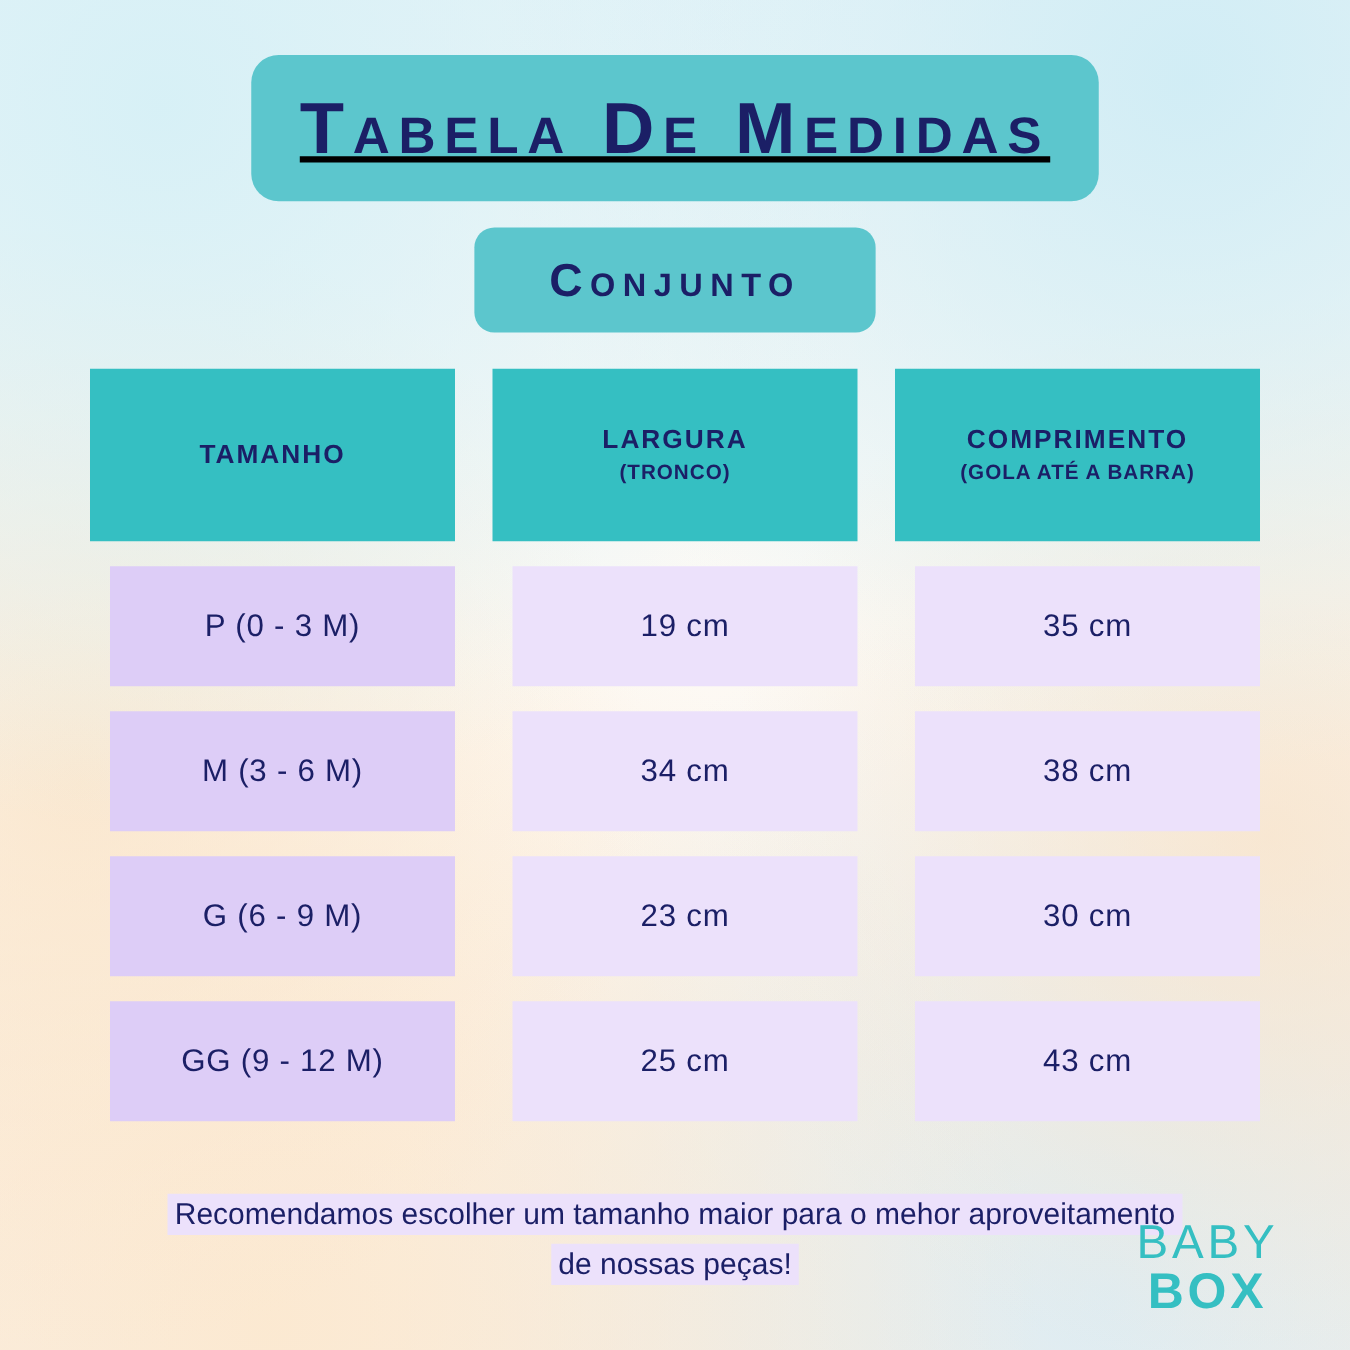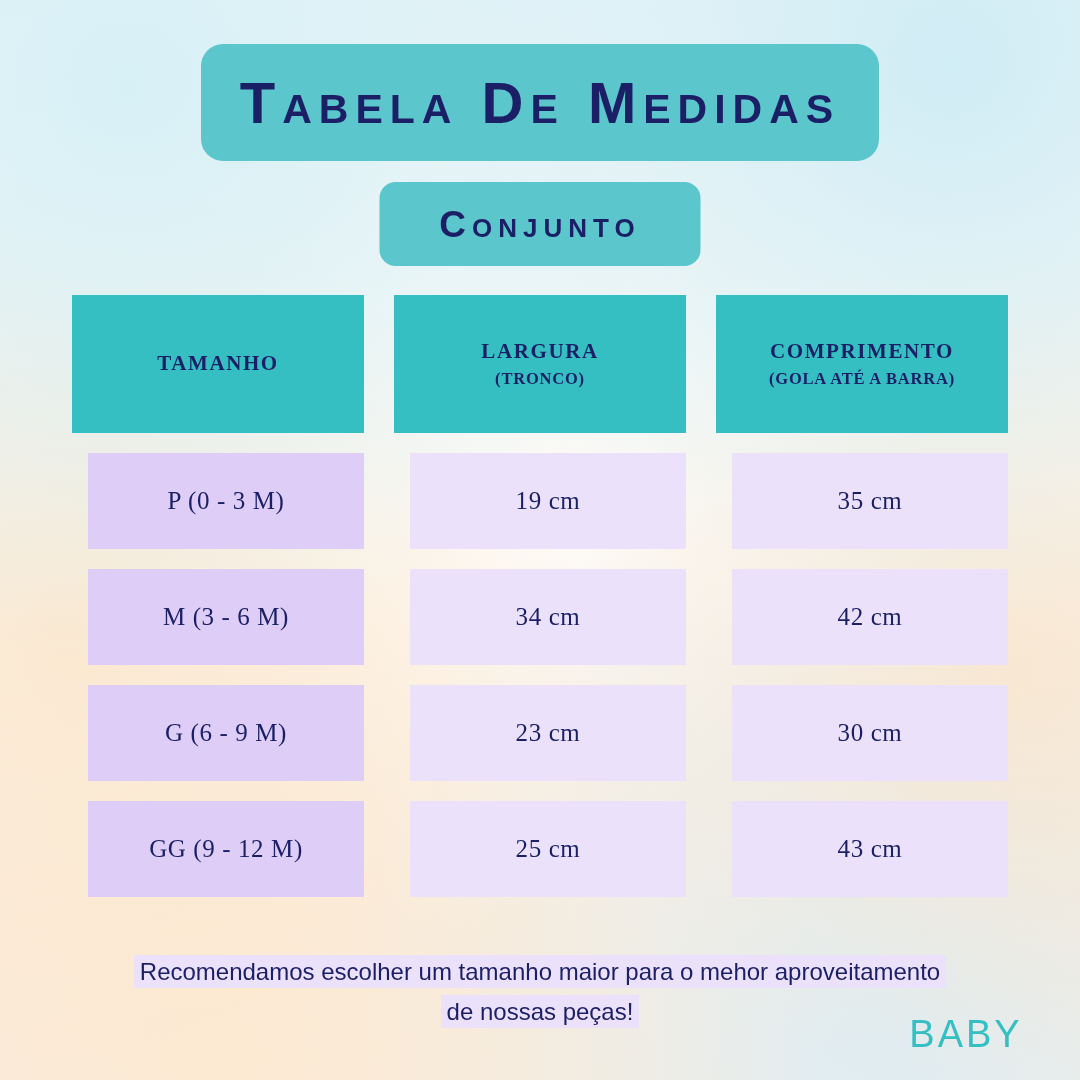--- a/index.html
+++ b/index.html
@@ -34,20 +34,21 @@
     left: 50%;
     transform: translateX(-50%);
     top: 44px;
     width: 678px;
     height: 117px;
     background: #5cc6cd;
     border-radius: 22px;
     display: flex;
     align-items: center;
     justify-content: center;
+    text-decoration: underline;
   }
   .title-banner .title-text {
     color: #1b1f66;
     font-size: 58px;
     font-weight: bold;
     letter-spacing: 7px;
     line-height: 1;
     white-space: nowrap;
     font-variant: small-caps;
     text-transform: capitalize;
@@ -79,21 +80,20 @@
   .table {
     position: absolute;
     left: 72px;
     top: 295px;
     width: 936px;
   }
   .table-row {
     display: grid;
     grid-template-columns: 292px 1fr 292px 1fr 292px;
     column-gap: 12px;
-    font-family: Liberation Serif, serif;
   }
   .spacer-col { }
 
   .head-cell {
     background: #35bfc2;
     height: 138px;
     display: flex;
     flex-direction: column;
     align-items: center;
     justify-content: center;
@@ -217,21 +217,21 @@
       <div class="body-cell cell-value">35 cm</div>
     </div>
 
     <div class="row-gap"></div>
 
     <div class="table-row">
       <div class="body-cell cell-size">M  (3 - 6 M)</div>
       <div class="spacer-col"></div>
       <div class="body-cell cell-value">34 cm</div>
       <div class="spacer-col"></div>
-      <div class="body-cell cell-value">42 cm</div>
+      <div class="body-cell cell-value">38 cm</div>
     </div>
 
     <div class="row-gap"></div>
 
     <div class="table-row">
       <div class="body-cell cell-size">G  (6 - 9 M)</div>
       <div class="spacer-col"></div>
       <div class="body-cell cell-value">23 cm</div>
       <div class="spacer-col"></div>
       <div class="body-cell cell-value">30 cm</div>
@@ -248,15 +248,16 @@
     </div>
 
   </div>
 
   <div class="footnote">
     <span>Recomendamos escolher um tamanho maior para o mehor aproveitamento de nossas peças!</span>
   </div>
 
   <div class="logo">
     <div class="logo-top">BABY</div>
+    <div class="logo-bottom">BOX</div>
   </div>
 
 </div>
 
 </body></html>

